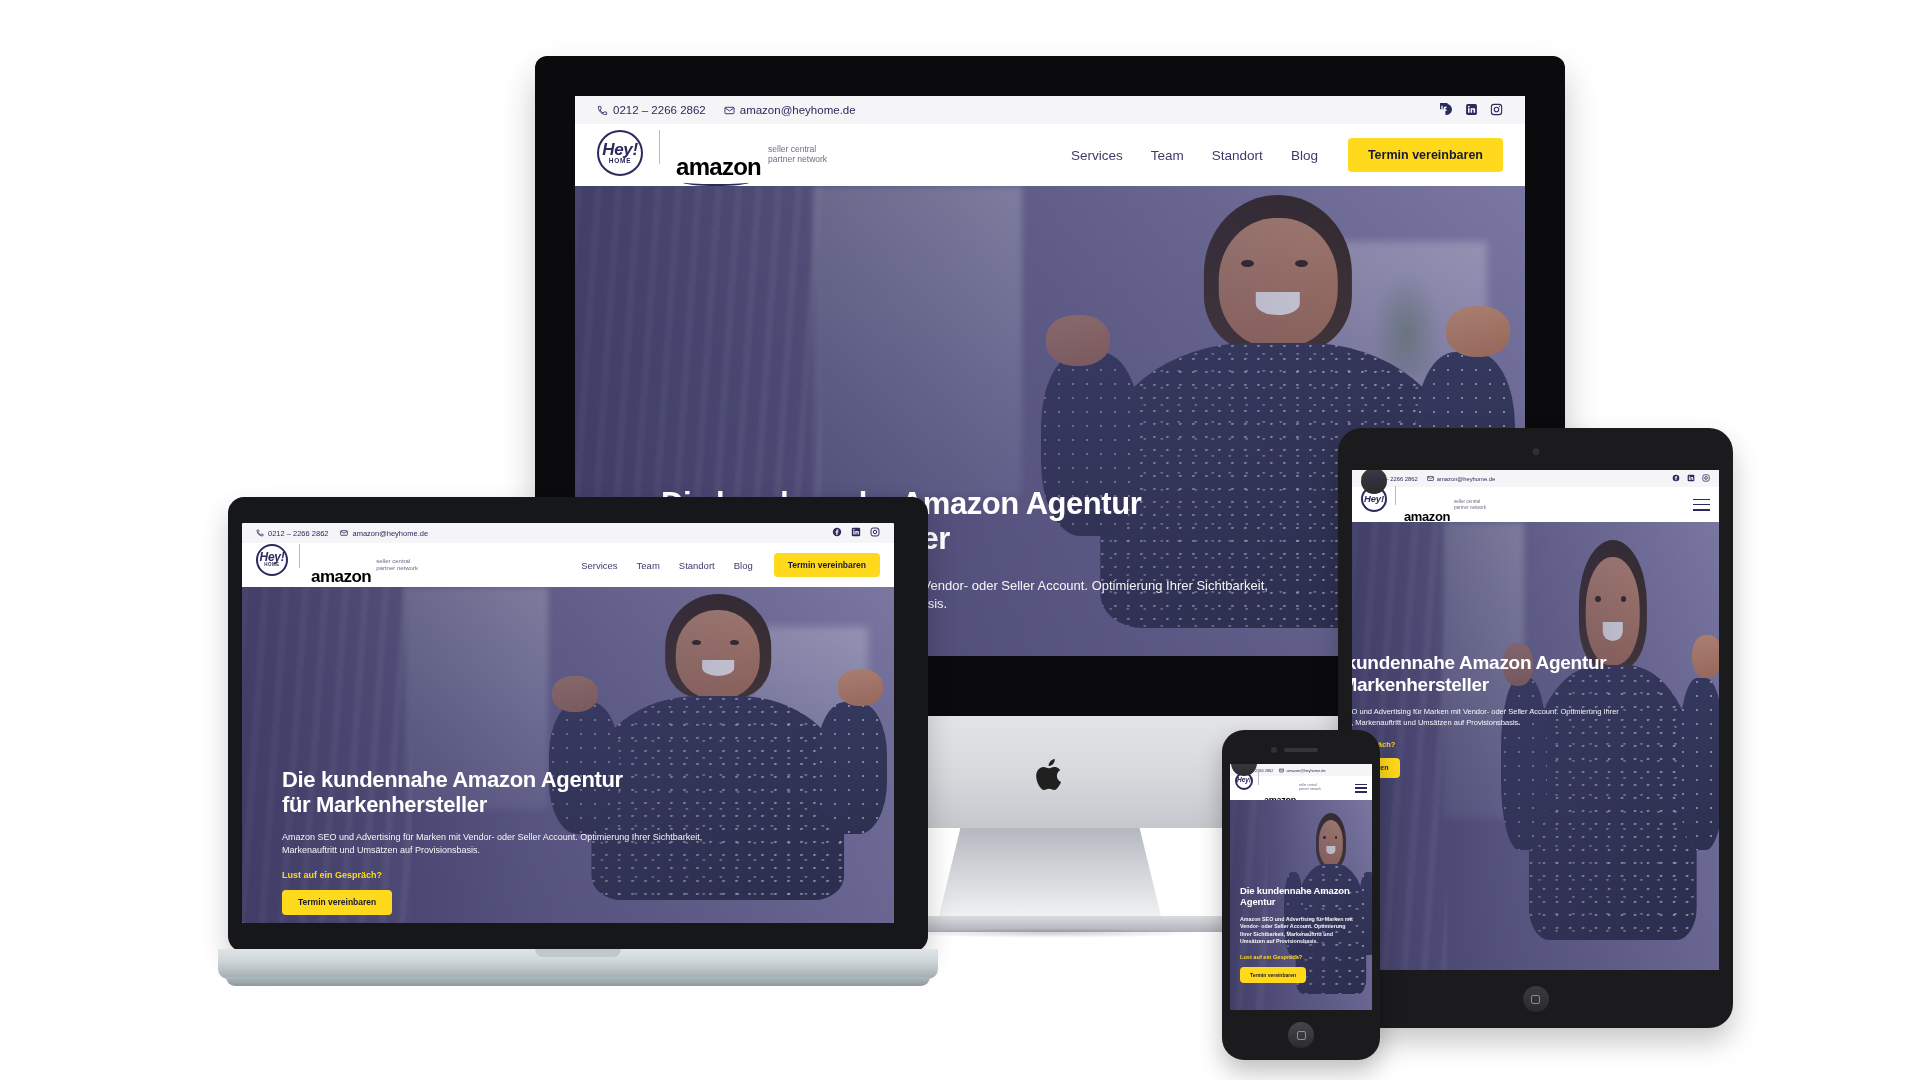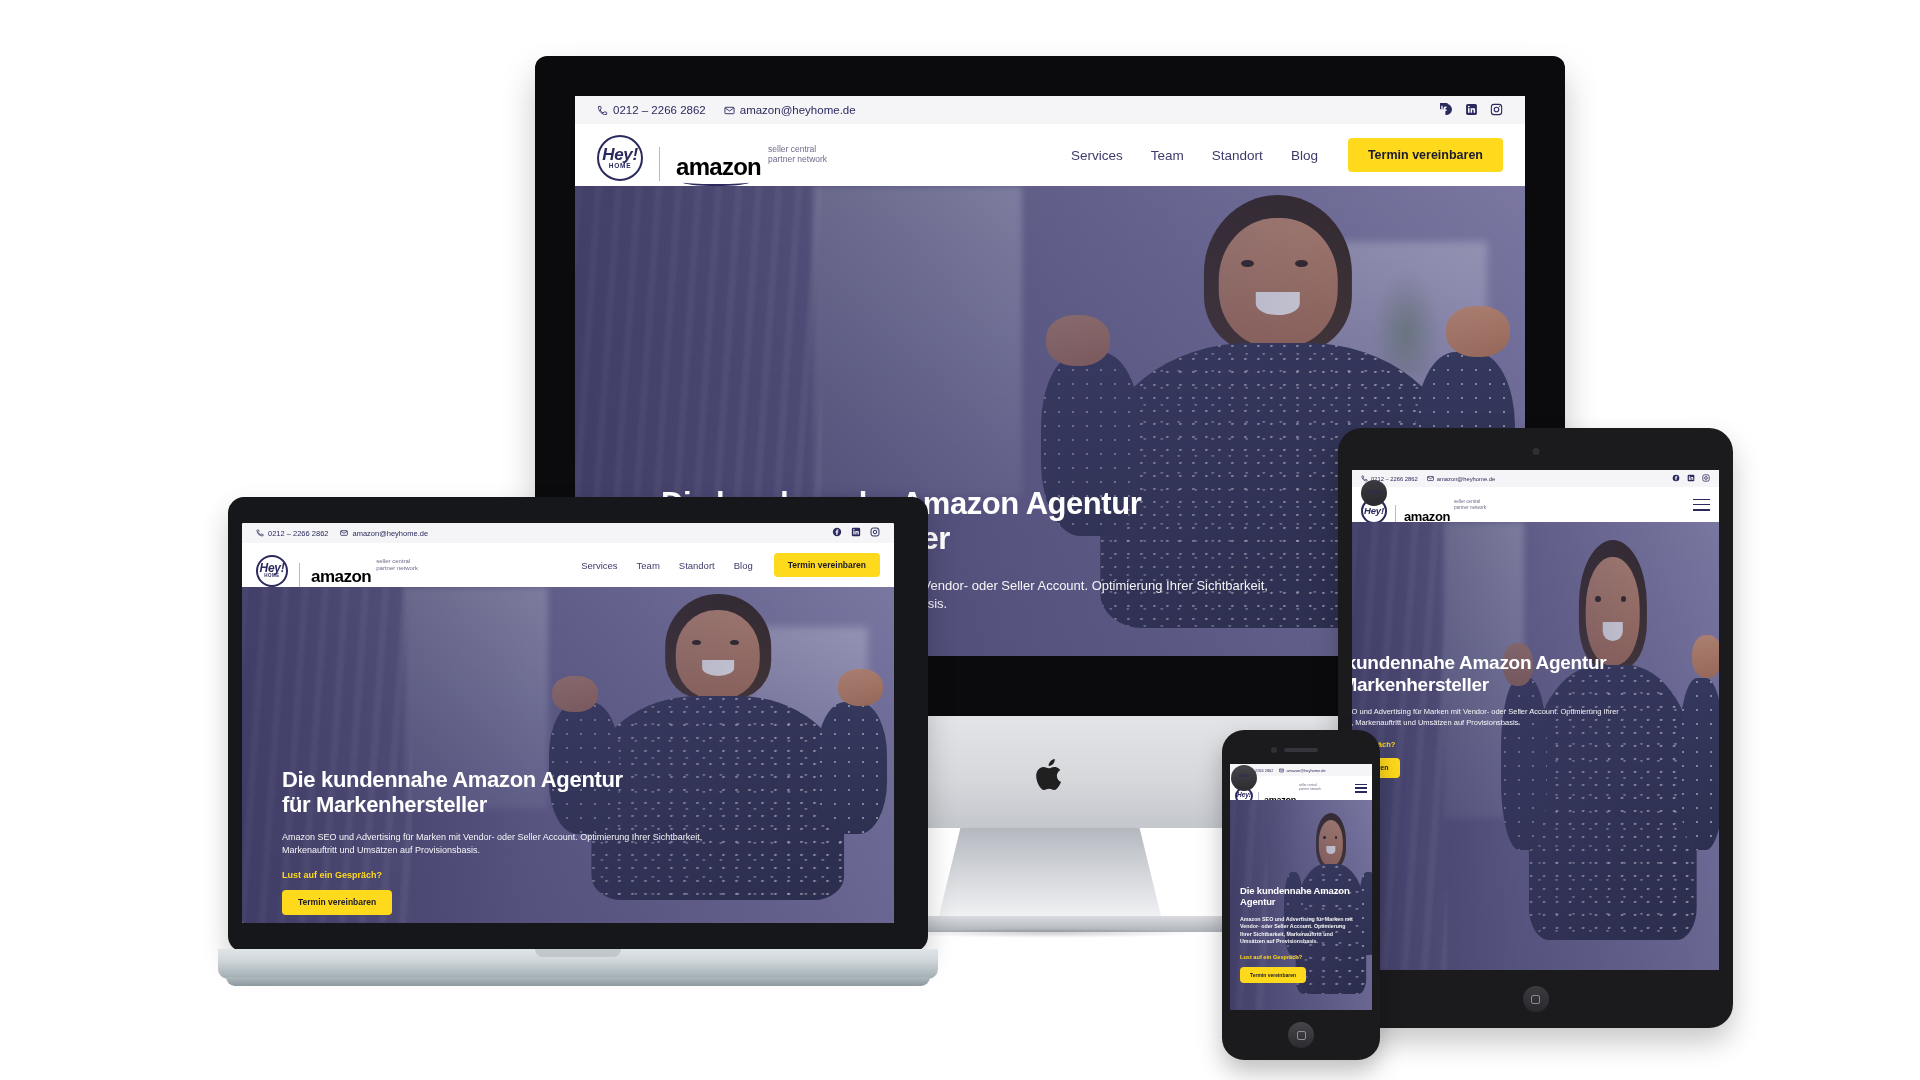--- a/index.html
+++ b/index.html
@@ -23,21 +23,21 @@
   .topbar .contact { display:flex; align-items:center; }
   .topbar .citem { display:flex; align-items:center; white-space:nowrap; }
   .topbar .social { margin-left:auto; display:flex; align-items:center; }
   .ic { display:inline-block; vertical-align:middle; }
 
   .navbar {
     background:#ffffff;
     display:flex; align-items:center;
     flex:0 0 auto;
   }
-  .brand { display:flex; align-items:flex-end; }
+  .brand { display:flex; align-items:flex-start; }
   .heylogo {
     border-radius:50%;
     border:2px solid #2b2a5e;
     display:flex; flex-direction:column;
     align-items:center; justify-content:center;
     color:#2b2a5e;
     position:relative;
     flex:0 0 auto;
   }
   .heylogo .hey { font-style:italic; font-weight:bold; letter-spacing:-.02em; line-height:1; }

